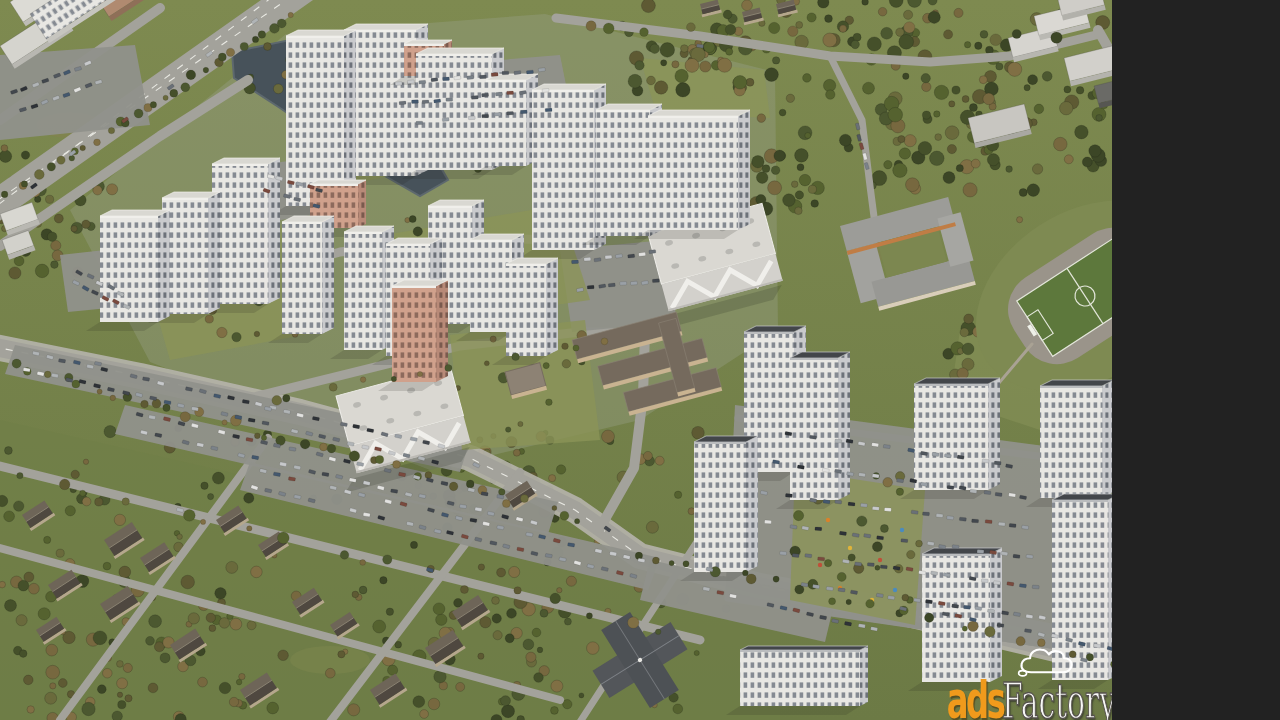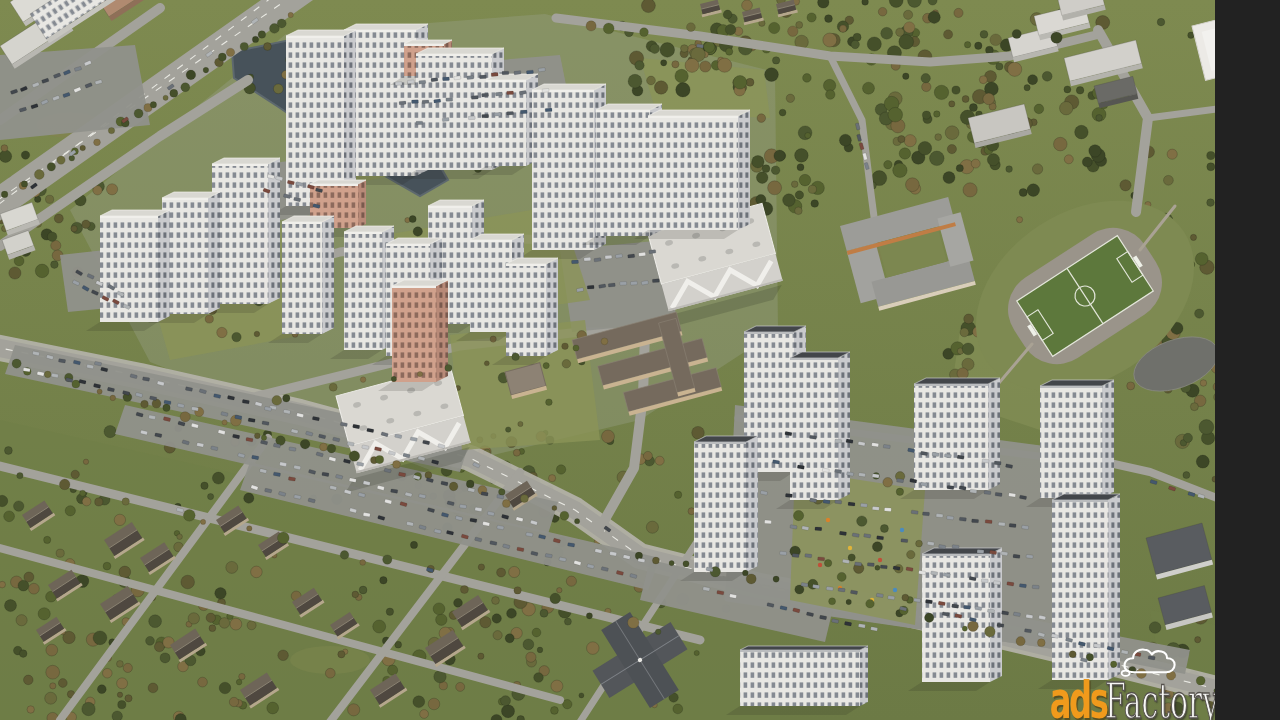--- a/index.html
+++ b/index.html
@@ -1,16 +1,16 @@
 <!DOCTYPE html>
 <html><head>
 <meta charset="utf-8">
 <style>
   html,body{margin:0;padding:0;background:#222;}
-  .stage{position:relative;width:1215px;height:720px;overflow:hidden;
+  .stage{position:relative;width:1112px;height:720px;overflow:hidden;
          background:#76834a;font-family:"Liberation Sans",sans-serif;}
   .stage svg.scene{position:absolute;left:0;top:0;}
   .watermark{position:absolute;right:0;bottom:0;width:260px;height:110px;pointer-events:none;}
   .wm-cloud{position:absolute;right:30px;bottom:40px;}
   .wm-text{position:absolute;right:-4px;bottom:-6px;display:flex;align-items:baseline;
            line-height:1;transform:scaleX(.62);transform-origin:100% 100%;white-space:nowrap;}
   .wm-ads{font-family:"DejaVu Sans",sans-serif;font-weight:bold;font-size:52px;
           letter-spacing:-4px;text-shadow:2px 2px 1px rgba(70,45,10,.55);}
   .wm-factory{font-family:"DejaVu Serif","Liberation Serif",serif;font-size:48px;
           margin-left:-2px;-webkit-text-stroke:1.4px #55514c;

